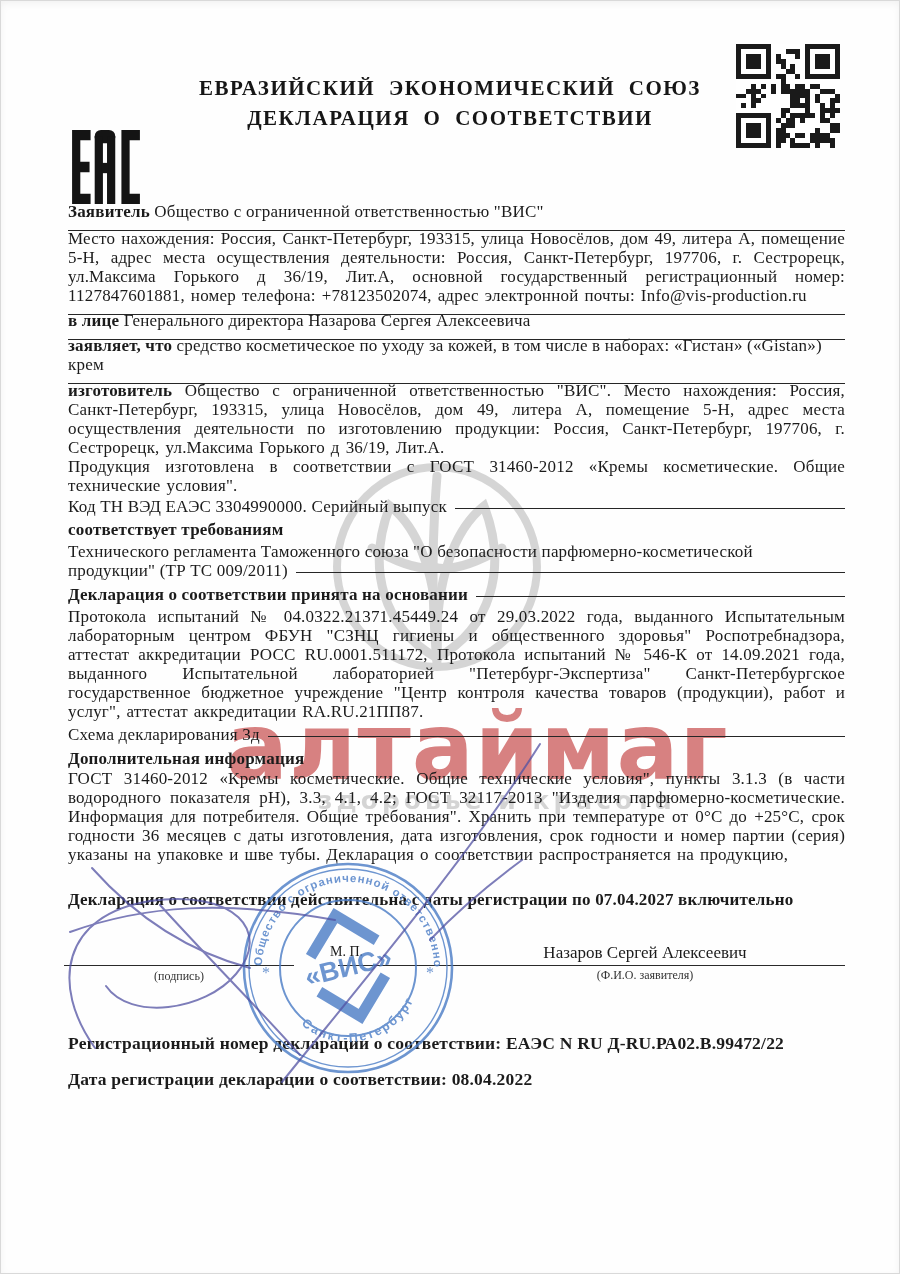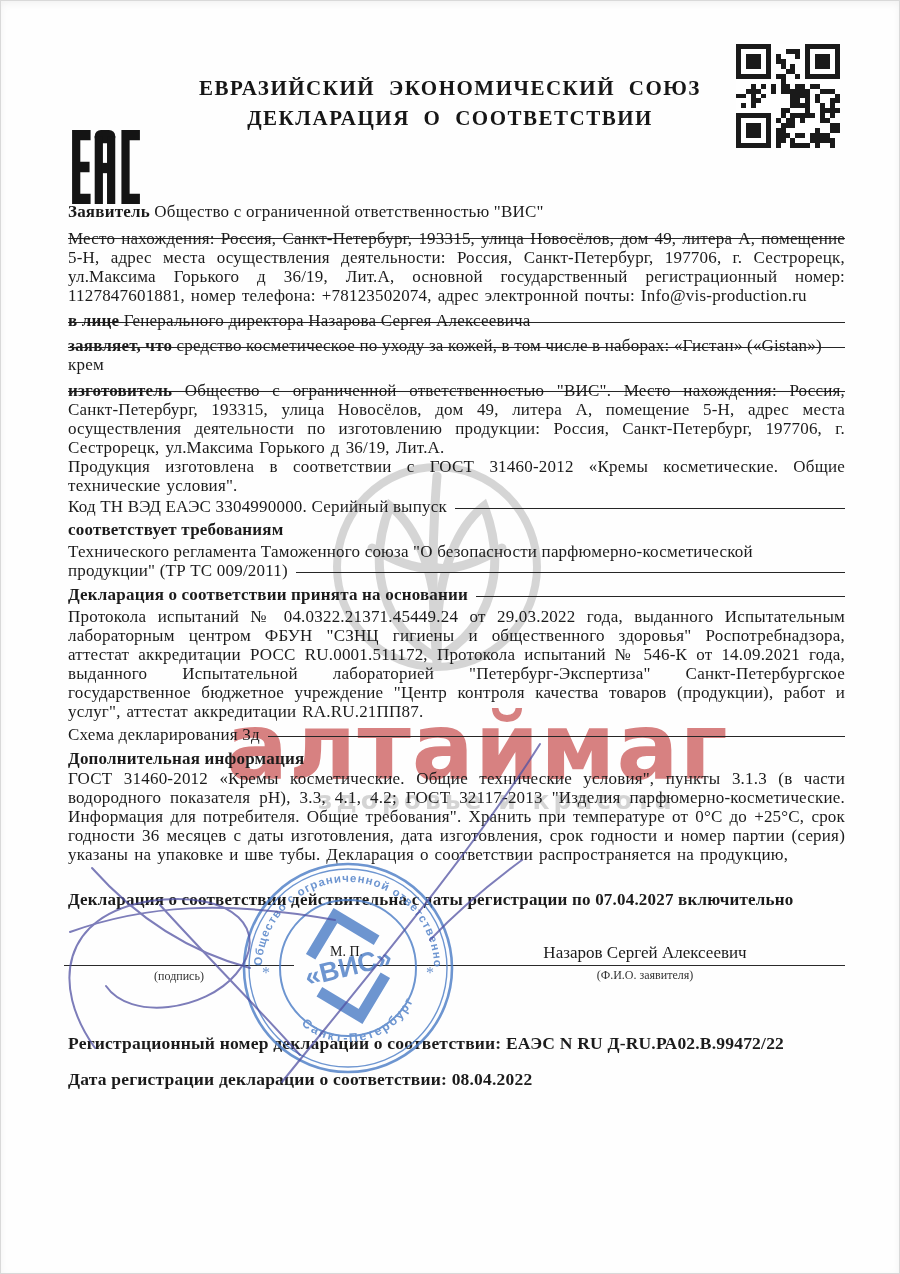--- a/index.html
+++ b/index.html
@@ -9,21 +9,21 @@
     font-family:"Liberation Serif", serif; color:#1b1b1b;
     box-shadow: inset 0 0 0 1px #d9d9d9, inset 0 3px 8px rgba(0,0,0,.06);
   }
   .abs{position:absolute;}
   
   .title{left:60px; right:60px; text-align:center; font-weight:bold; font-size:21px;
          letter-spacing:1.5px; word-spacing:7px; color:#161616;}
   
   .sec{left:68px; width:777px; font-size:17px; line-height:19px; letter-spacing:.2px;}
   .just{text-align:justify; word-spacing:1.5px;}
-  .rule{border-bottom:1.7px solid #262626; padding-bottom:17px;}
+  .rule{border-bottom:1.7px solid #262626; padding-bottom:9px;}
   b.lbl{font-weight:bold;}
   .fillrow{display:flex; align-items:baseline;}
   .fill{flex:1; border-bottom:1.7px solid #262626; margin-left:8px; transform:translateY(-3px);}
   .bold-line{font-weight:bold;}
   .caption{font-size:12px; color:#333; text-align:center;}
   .sigline{border-top:1.7px solid #2a2a2a; height:0;}
   
   .wm-big{left:226px; top:694px; font-family:"DejaVu Sans",sans-serif; font-weight:bold;
           font-size:92px; color:#b91c1c; opacity:.55; letter-spacing:1px; z-index:0;}
   .wm-small{left:318px; top:786px; font-family:"DejaVu Sans",sans-serif; font-weight:bold;

